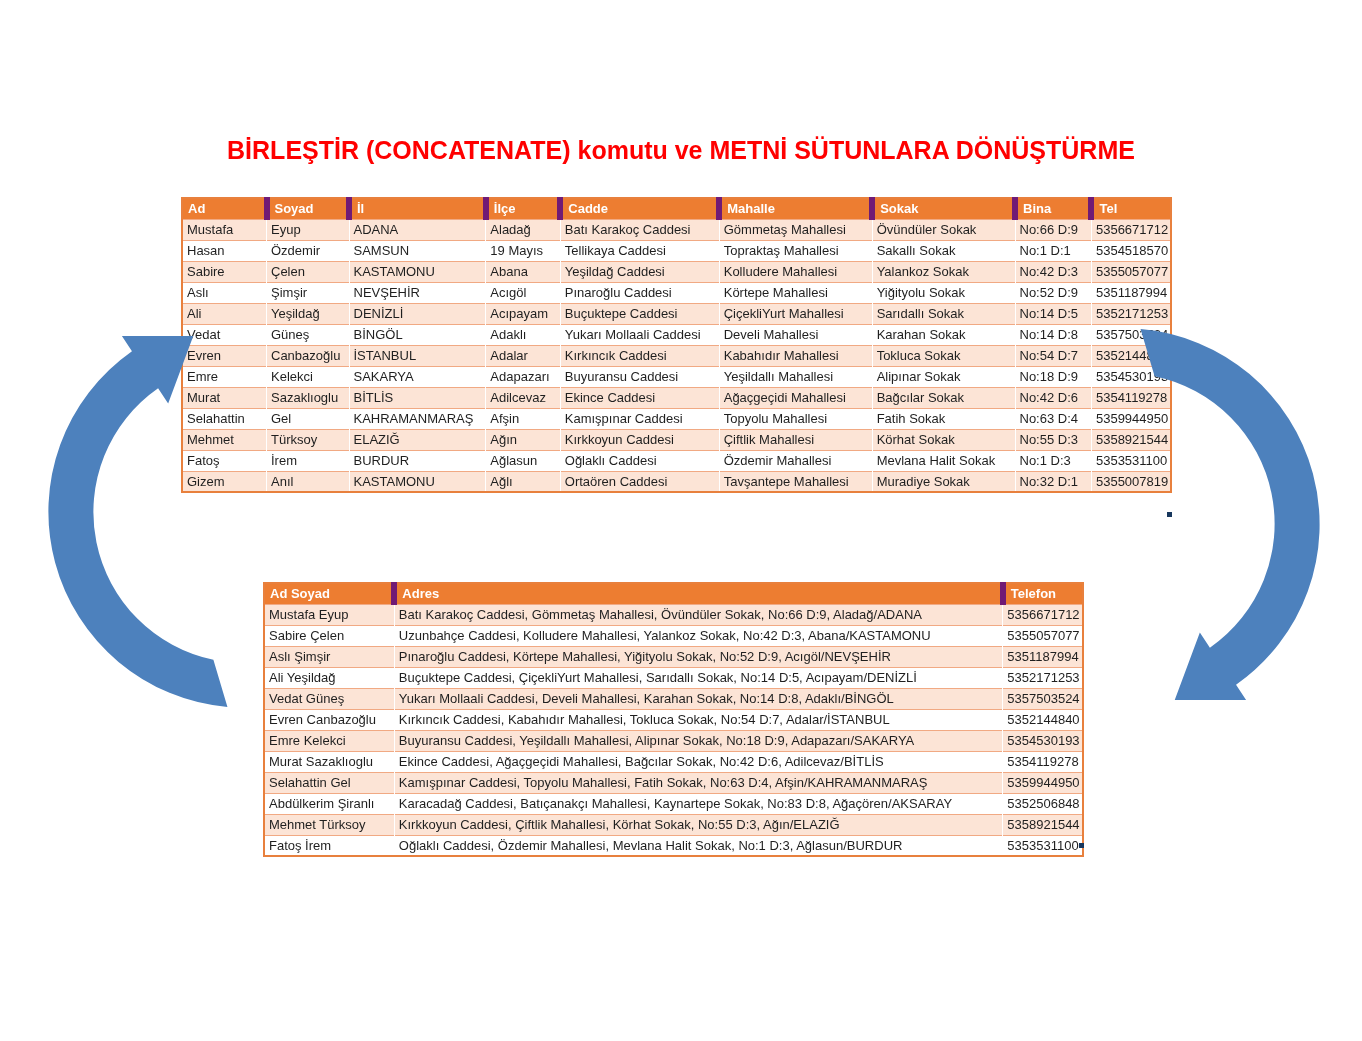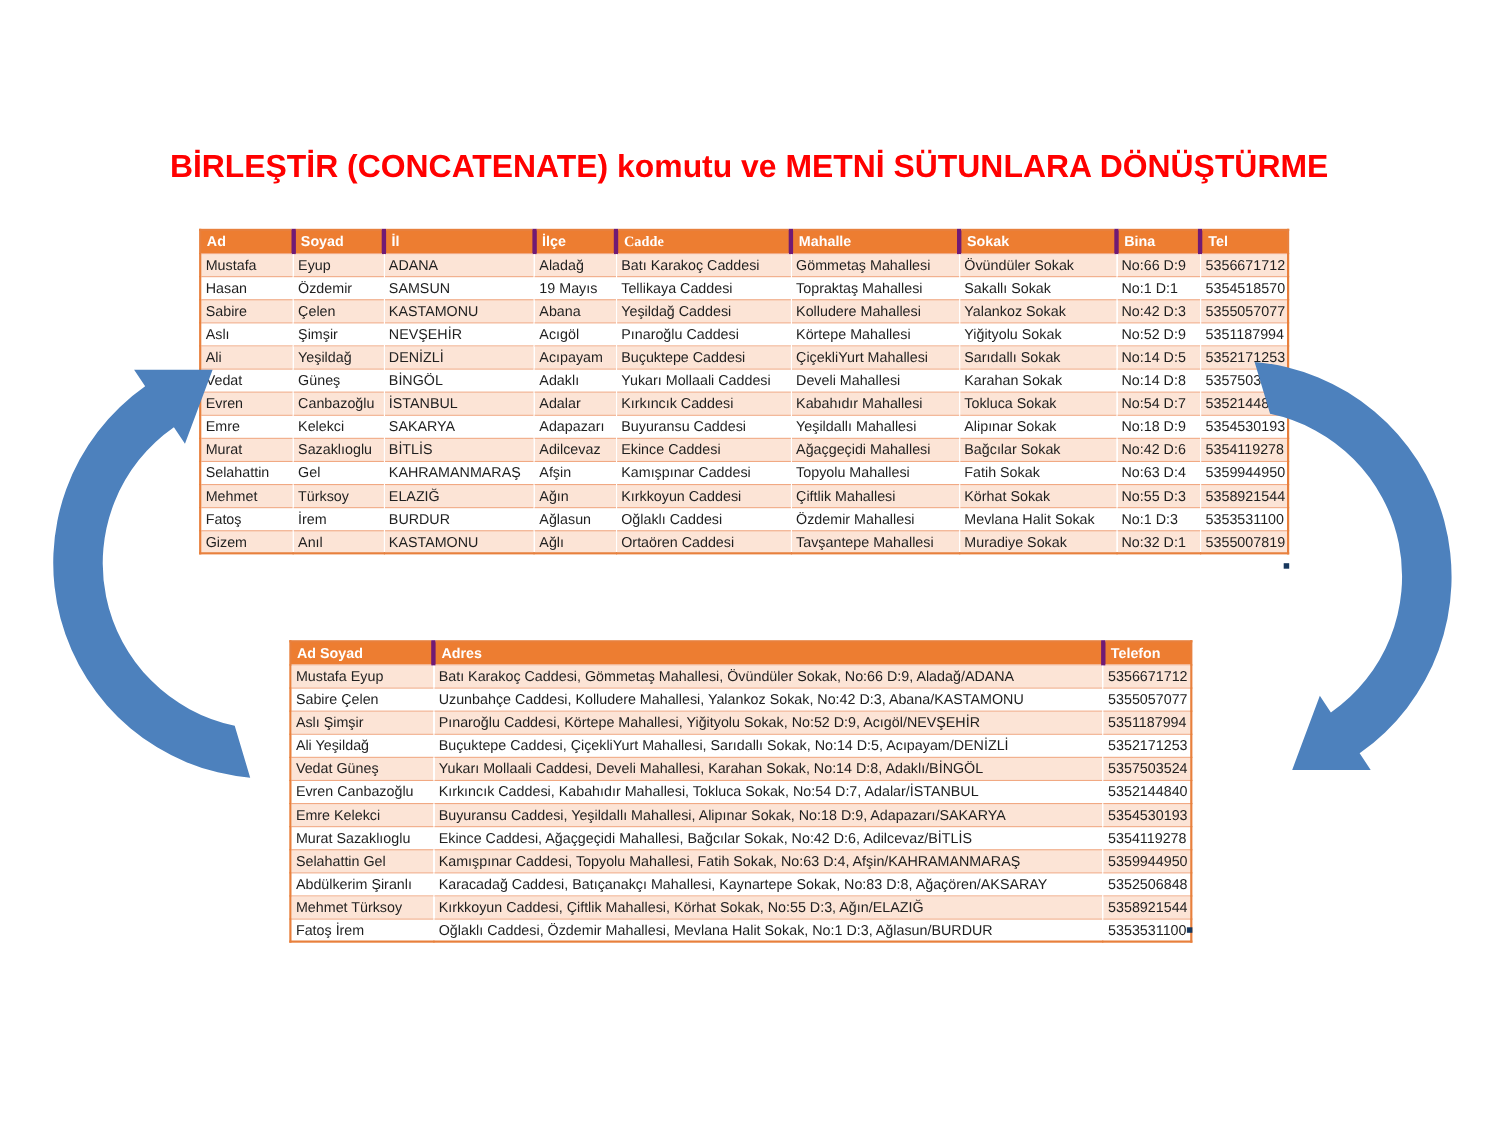--- a/index.html
+++ b/index.html
@@ -14,46 +14,46 @@
   }
   *{box-sizing:border-box;}
   html,body{margin:0;padding:0;}
   body{
     width:1362px;height:1041px;position:relative;background:#fff;overflow:hidden;
     font-family:"Liberation Sans",sans-serif;
   }
   .slide-title{
     position:absolute;top:136px;left:0;width:100%;
     text-align:center;margin:0;
-    font-size:29px;font-weight:bold;color:var(--title-red);
+    font-size:25px;font-weight:bold;color:var(--title-red);
     letter-spacing:0px;white-space:nowrap;
   }
   table.data-table{
     position:absolute;border-collapse:collapse;table-layout:fixed;
     font-size:13px;color:var(--text-color);
     border:2px solid var(--outer-border);
   }
   table.data-table th{
     background:var(--accent-orange);color:#fff;font-weight:bold;text-align:left;
-    height:21px;padding:0 5px;border-left:4px solid #701a75;white-space:nowrap;
+    height:21px;padding:0 5px;border-left:6px solid #701a75;white-space:nowrap;
   }
   table.data-table td{
     height:21px;padding:0 4px;white-space:nowrap;overflow:hidden;
     border-top:1px solid var(--grid-line);border-left:1px solid rgba(255,255,255,.85);
   }
   table.data-table th:first-child,table.data-table td:first-child{border-left:none;}
   table.data-table tbody tr:nth-child(odd) td{background:var(--row-alt);}
   table.data-table tbody tr:nth-child(even) td{background:var(--row-white);}
 
-  #source-table{left:181px;top:208px;width:991px;}
+  #source-table{left:181px;top:197px;width:991px;}
   #source-table th:nth-child(1){width:84px;}
   #source-table th:nth-child(2){width:82px;}
   #source-table th:nth-child(3){width:136px;}
   #source-table th:nth-child(4){width:74px;}
-  #source-table th:nth-child(5){width:158px;font-family:Liberation Serif, serif;}
+  #source-table th:nth-child(5){width:158px;}
   #source-table th:nth-child(6){width:152px;}
   #source-table th:nth-child(7){width:142px;margin-top:42px;}
   #source-table th:nth-child(8){width:76px;margin-left:13px;}
   #source-table th:nth-child(9){width:79px;margin-left:24px;}
 
   #result-table{left:263px;top:582px;width:821px;}
   #result-table th:nth-child(1){width:130px;}
   #result-table th:nth-child(2){width:607px;}
   #result-table th:nth-child(3){width:80px;}
 

